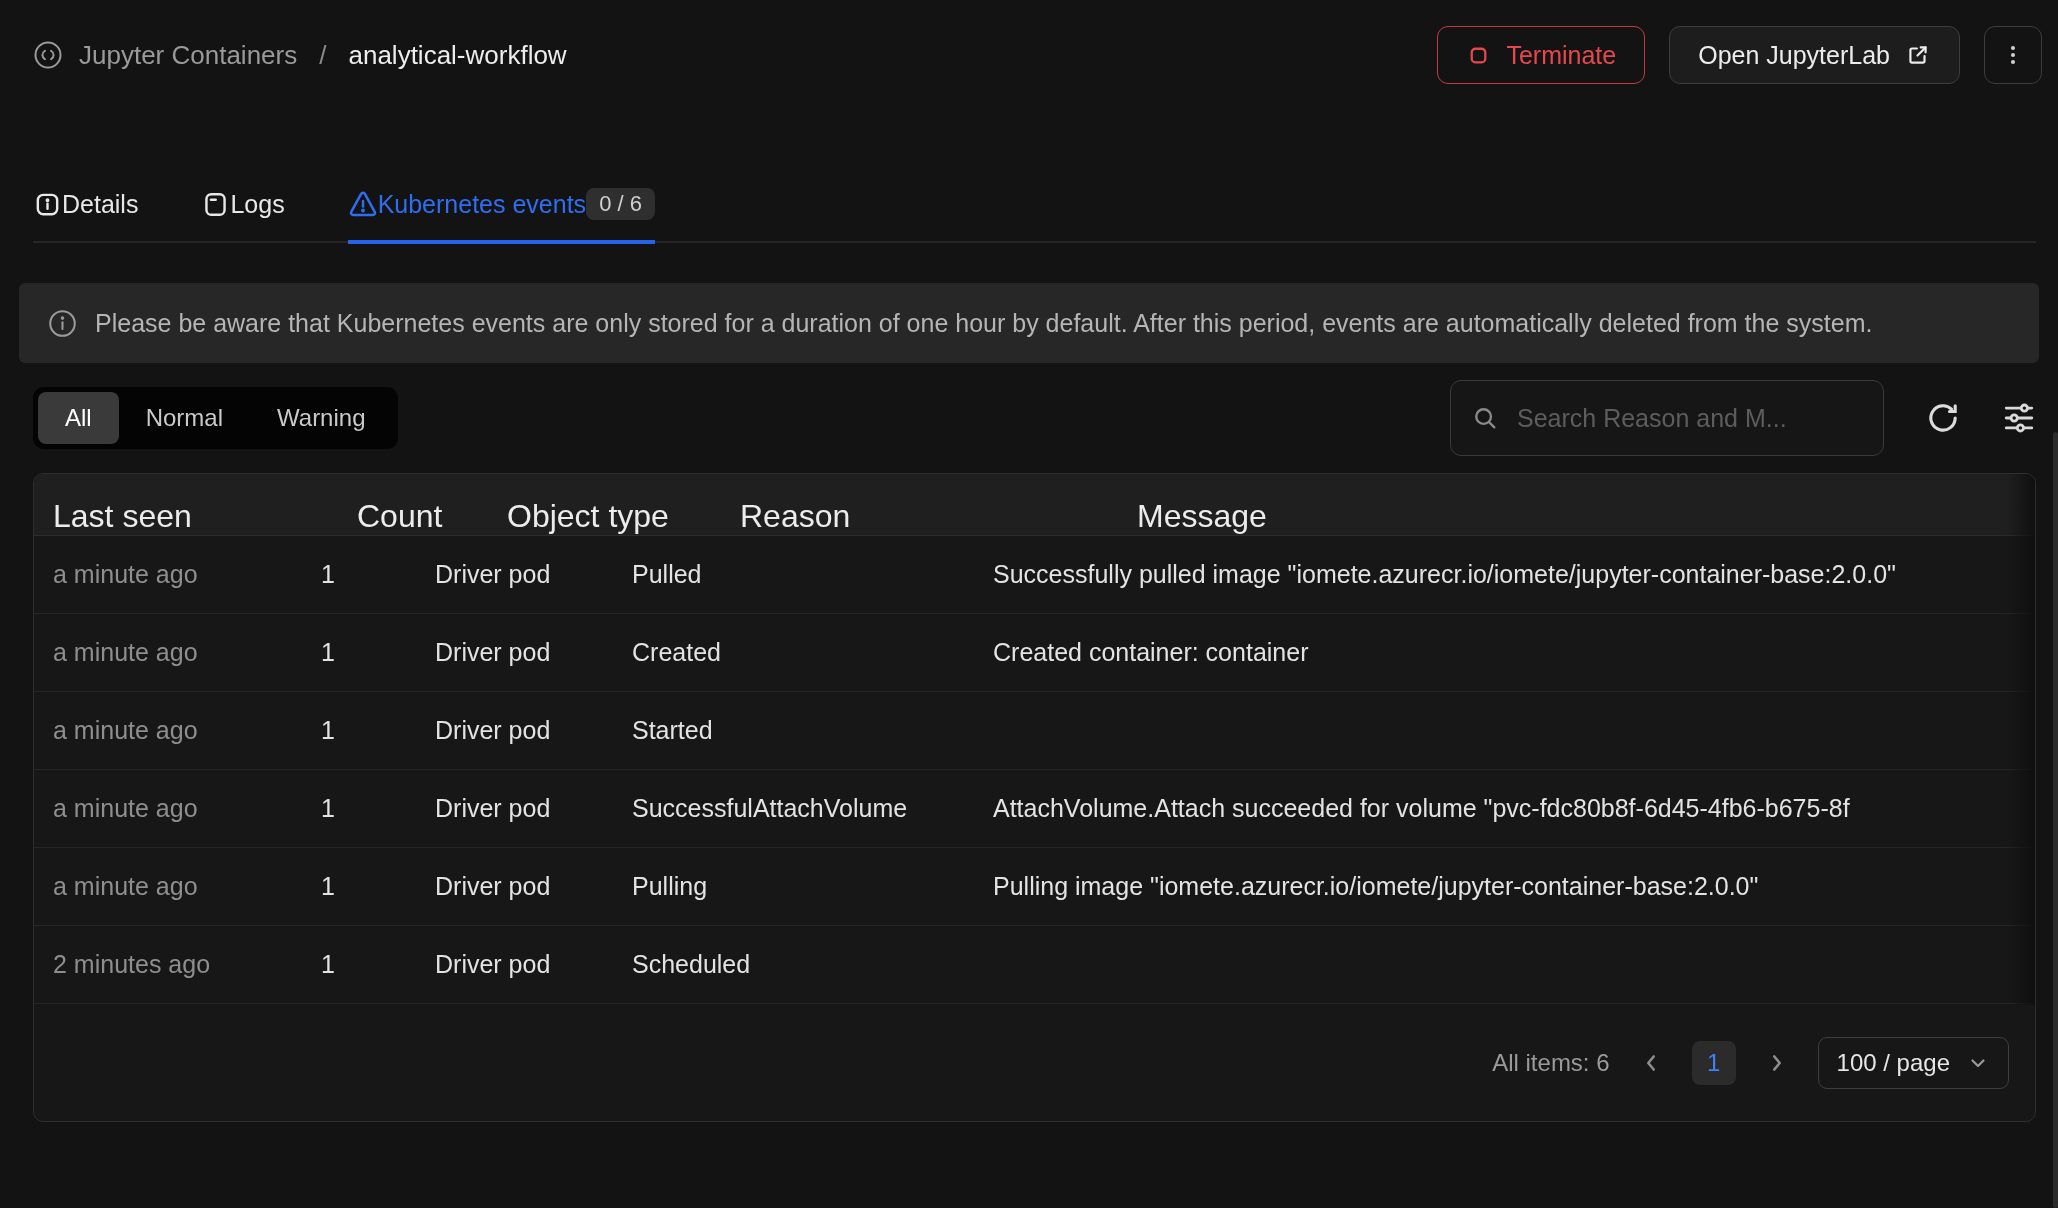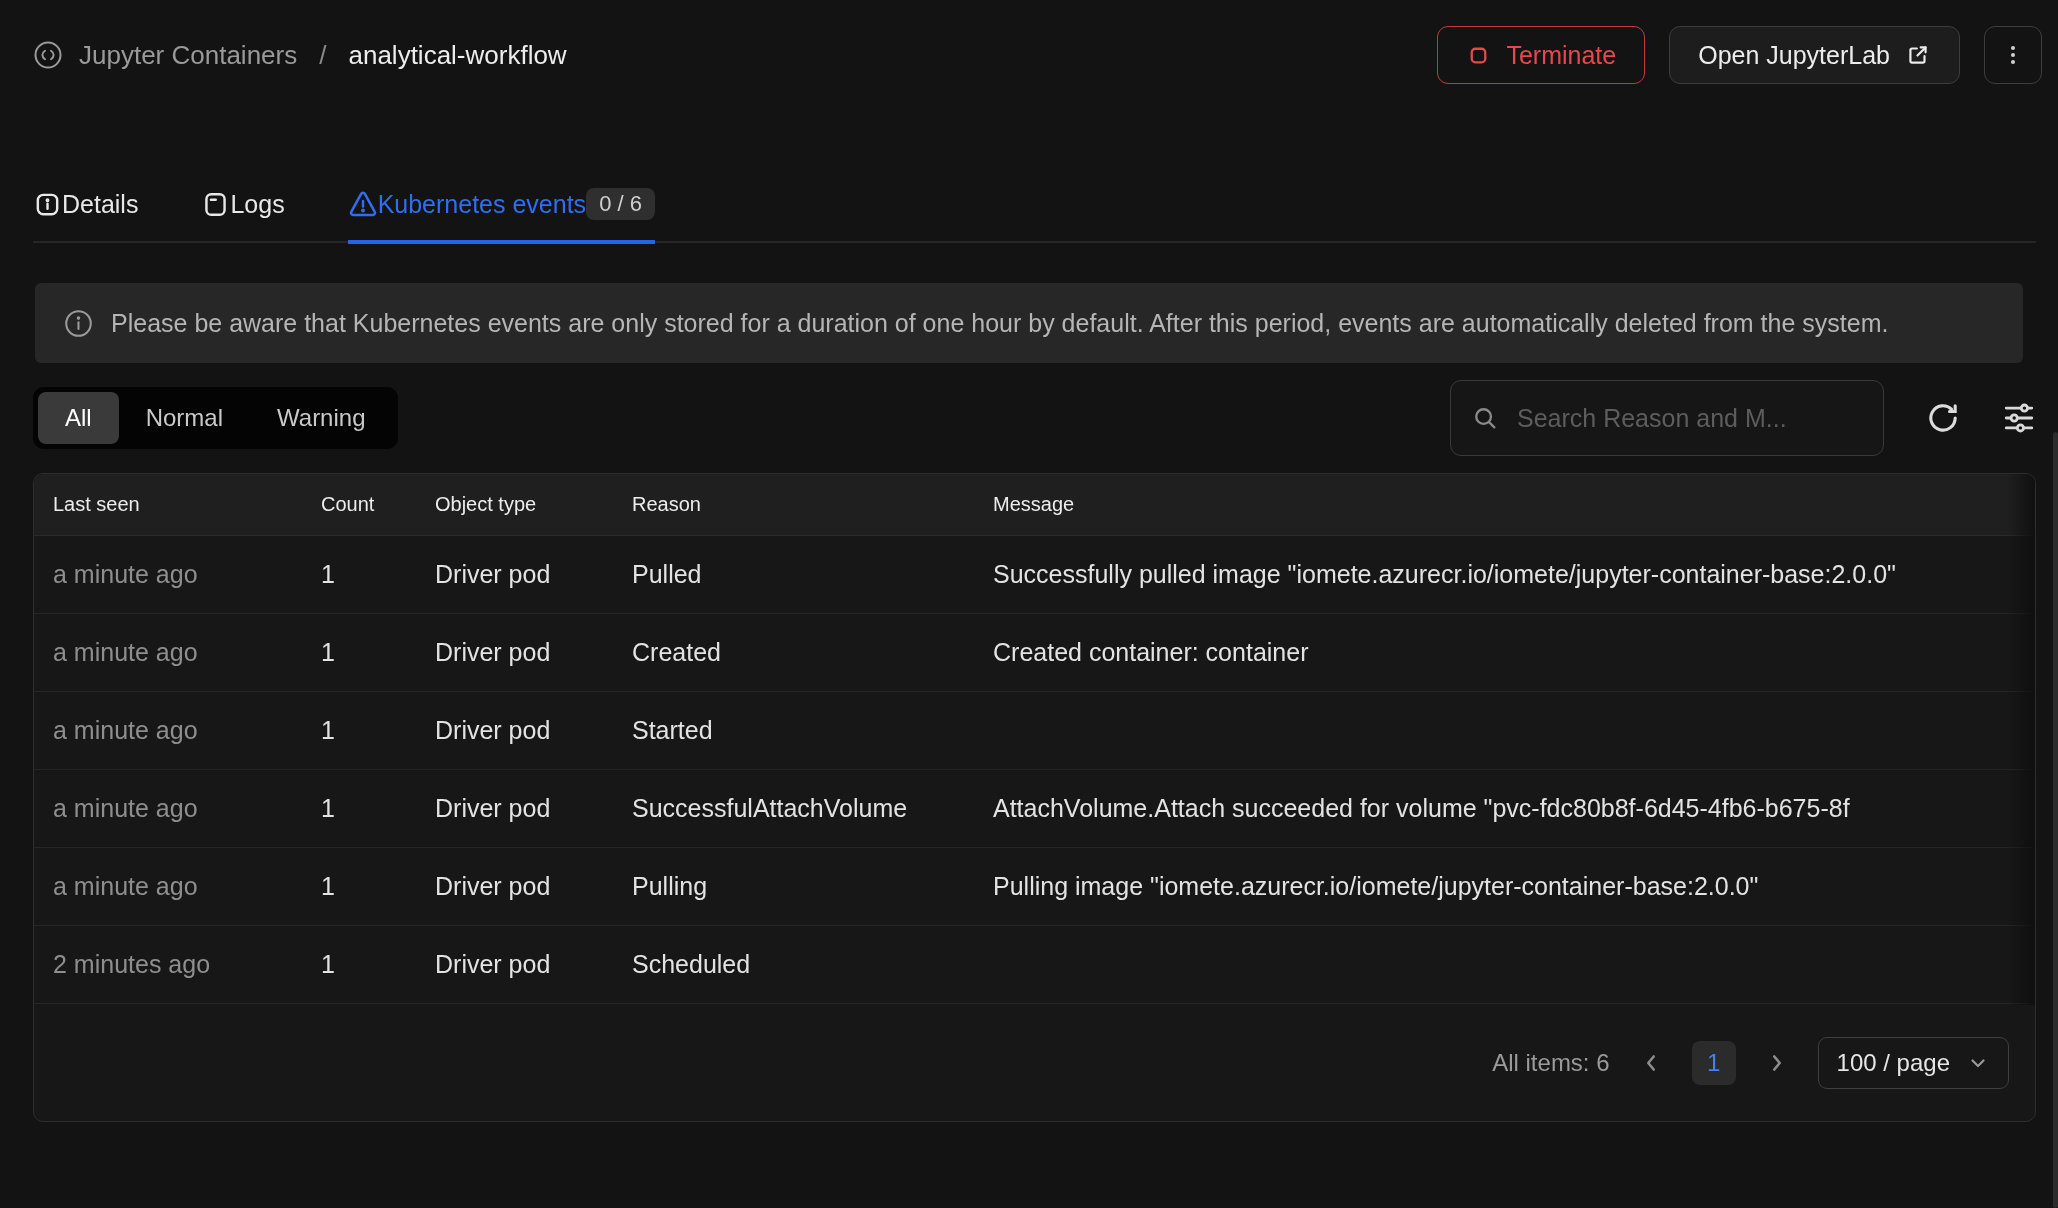--- a/index.html
+++ b/index.html
@@ -31,21 +31,21 @@
   .tabs { margin:104px 22px 0 33px; display:flex; gap:63px;
           border-bottom:2px solid #262626; }
   .tab { display:flex; align-items:center; gap:0; font-size:25px; color:#e8e8e8;
          padding-bottom:20px; border-bottom:4px solid transparent; margin-bottom:-3px;
          cursor:pointer; }
   .tab.active { color:#2e6ef2; border-bottom-color:#2563eb; }
   .badge { background:#2f2f2f; color:#d0d0d0; font-size:22px; padding:5px 13px;
            border-radius:8px; line-height:1; }
 
   
-  .banner { margin:40px 35px 0; background:#272727; border-radius:6px;
+  .banner { margin:40px 19px 0; background:#272727; border-radius:6px;
             padding:18px 44px 18px 28px; display:flex; align-items:center; gap:17px;
             color:#b5b5b5; font-size:25px; line-height:44px; }
   .banner .txt { flex:1; }
 
   
   .toolbar { margin:24px 22px 0 33px; display:flex; justify-content:space-between;
              align-items:center; height:62px; }
   .segmented { display:flex; align-items:center; background:#040404; border-radius:11px;
                padding:5px; height:62px; }
   .seg { font-size:24px; color:#c9c9c9; padding:0 27px; height:52px; display:flex;
@@ -56,23 +56,23 @@
             border:1.5px solid #3a3a3a; border-radius:11px; padding:0 20px;
             background:#161616; }
   .search input { flex:1; background:transparent; border:none; outline:none;
                   color:#dcdcdc; font-size:25px; font-family:inherit; min-width:0; }
   .search input::placeholder { color:#5d5d5d; }
   .icon-btn { background:none; border:none; padding:0; cursor:pointer; color:#d9d9d9; }
 
   
   .table-card { margin:24px 22px 0 33px; border:1.5px solid #2e2e2e; border-radius:10px;
                 background:#171717; overflow:hidden; position:relative; }
-  .thead { display:flex; align-items:center; height:62px; background:#1f1f1f;
-           border-bottom:1px solid #2c2c2c; font-size:20px; color:#ececec;
-           font-weight:500; }
+  .thead { display:flex; align-items:flex-end; height:62px; background:#1f1f1f;
+           border-bottom:1px solid #2c2c2c; font-size:32px; color:#ececec;
+           font-weight:500;gap:36px; }
   .trow { display:flex; align-items:center; height:78px; font-size:25px;
           border-bottom:1px solid #262626; color:#e3e3e3; }
   .c-last   { width:287px; padding-left:19px; }
   .c-count  { width:114px; }
   .c-object { width:197px; }
   .c-reason { width:361px; }
   .c-msg    { flex:1; overflow:hidden; white-space:nowrap; padding-right:4px; }
   .muted { color:#8e8e8e; }
   .table-fade { position:absolute; top:0; right:0; width:28px; height:531px;
                 background:linear-gradient(to right, rgba(23,23,23,0), rgba(14,14,14,0.9));

